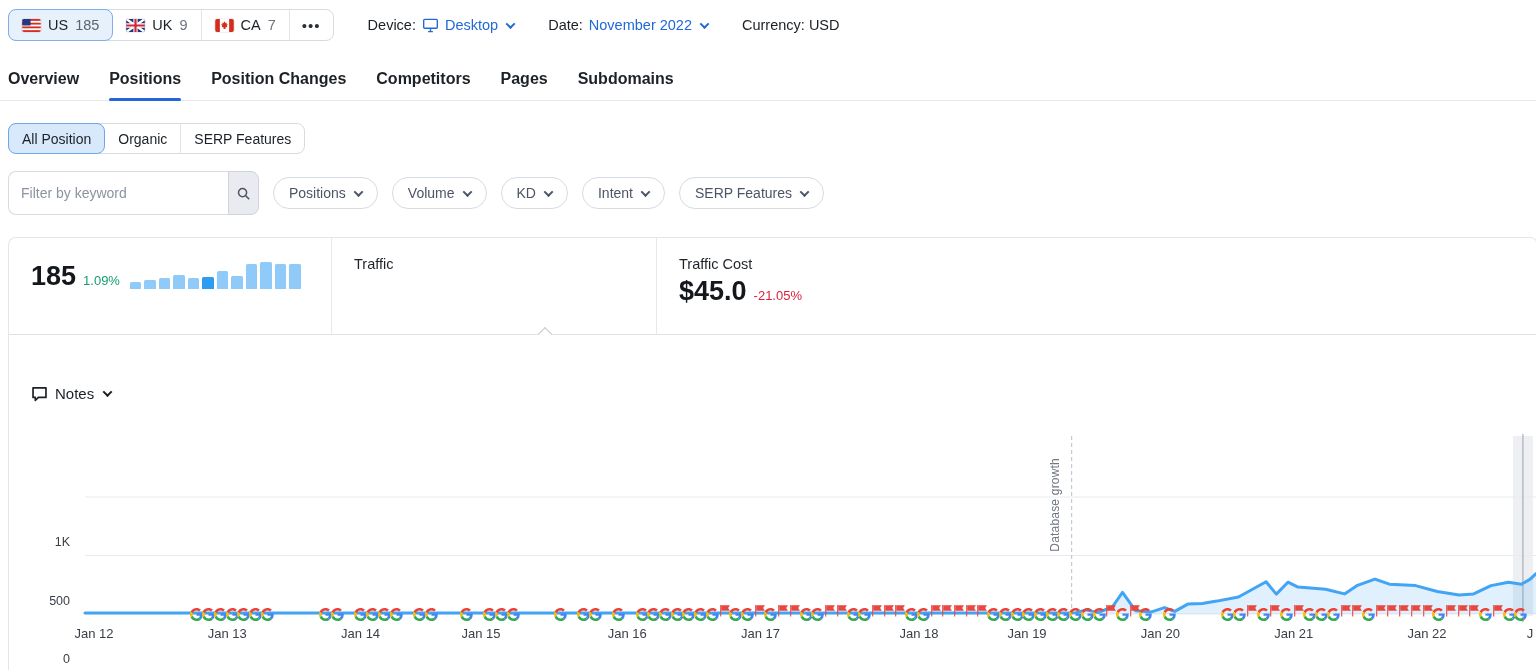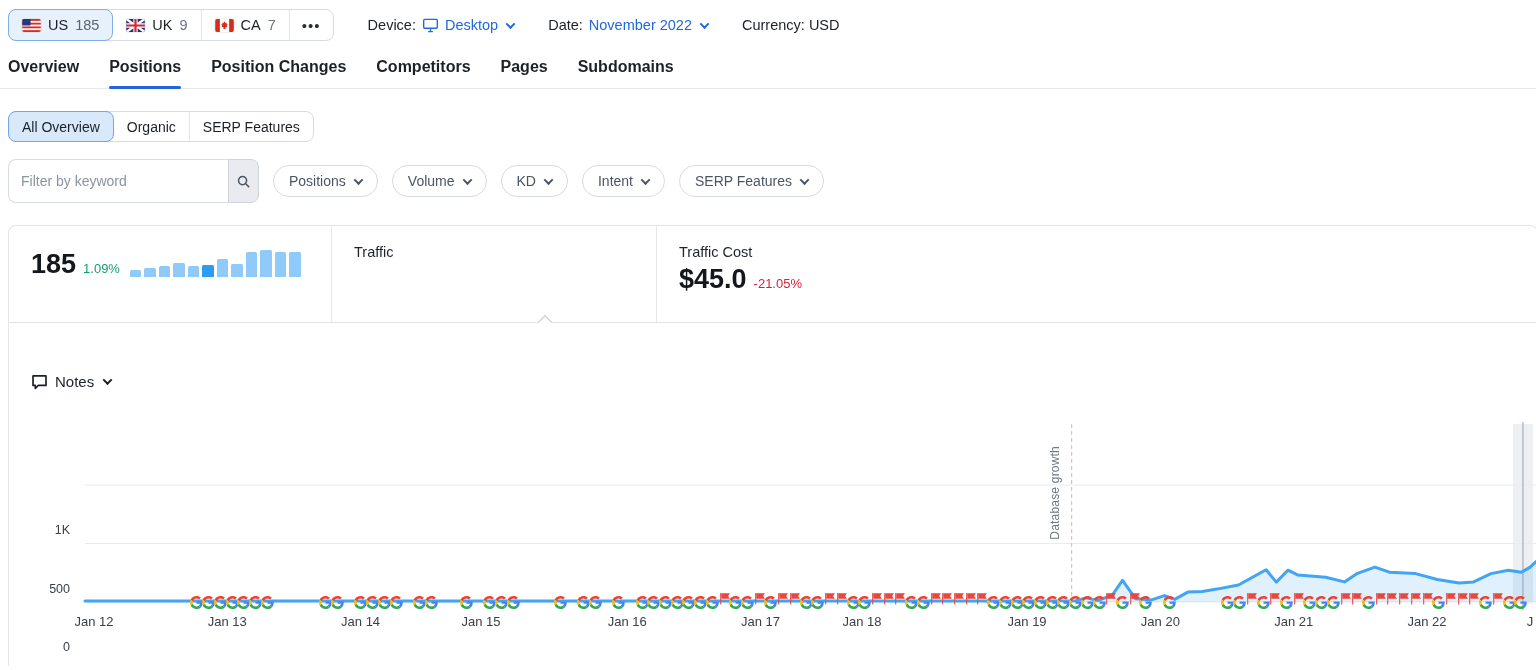--- a/index.html
+++ b/index.html
@@ -16,21 +16,21 @@
   .country-tab .count { color:#6c7480; }
   .country-tab.selected .count { color:#5a6472; }
   .flag-svg { width:19px; height:13px; border-radius:2px; box-shadow:0 0 0 0.5px rgba(0,0,0,.12); display:block; }
   .more-tab { display:flex; align-items:center; padding:0 12px; font-size:15px; letter-spacing:1px; color:#2b3038; cursor:pointer; }
   .tb-item { display:flex; align-items:center; gap:6px; font-size:14.5px; margin-left:34px; }
   .tb-link { color:#2168d8; display:flex; align-items:center; gap:6px; cursor:pointer; }
   .chev { width:7px; height:7px; border-right:2px solid currentColor; border-bottom:2px solid currentColor;
     transform:rotate(45deg) translate(-1px,-1px); display:inline-block; margin-left:3px; }
 
   
-  .nav-tabs { display:flex; gap:30px; padding:0 0 0 8px; margin-top:10px; border-bottom:1px solid #e6e8ec; }
+  .nav-tabs { display:flex; gap:30px; padding:0 0 0 8px; margin-top:22px; border-bottom:1px solid #e6e8ec; }
   .nav-tab { font-size:16px; font-weight:700; color:#1c2127; padding:6px 0 12px; cursor:pointer; position:relative; }
   .nav-tab.active::after { content:""; position:absolute; left:0; right:0; bottom:-1px; height:3px; background:#2565d8; border-radius:2px; }
 
   
   .chips-row { padding:22px 0 0 8px; }
   .chip-group { display:inline-flex; border:1px solid #d7dbe2; border-radius:8px; height:31px; background:#fff; }
   .chip { display:flex; align-items:center; padding:0 13px; font-size:14px; color:#1c2127;
     border-right:1px solid #e2e5ea; cursor:pointer; white-space:nowrap; }
   .chip:last-child { border-right:none; }
   .chip.selected { background:#d8e9fb; border:1px solid #6fa7e8; border-radius:8px; margin:-1px 0 -1px -1px; }
@@ -159,21 +159,21 @@
     <div class="nav-tab">Overview</div>
     <div class="nav-tab active">Positions</div>
     <div class="nav-tab">Position Changes</div>
     <div class="nav-tab">Competitors</div>
     <div class="nav-tab">Pages</div>
     <div class="nav-tab">Subdomains</div>
   </div>
 
 <div class="chips-row">
   <div class="chip-group" id="chip-group">
-      <div class="chip selected">All Overview</div>
+      <div class="chip selected">All Position</div>
       <div class="chip">Organic</div>
       <div class="chip">SERP Features</div>
     </div>
 </div>
 
 <div class="filter-row">
   <div class="kw-search">
     <input class="kw-input" value="" placeholder="Filter by keyword" style="">
     <div class="kw-btn">
       <svg width="15" height="15" viewBox="0 0 24 24">
@@ -272,21 +272,21 @@
       </svg>
       <div class="ylab" style="left: 10px; top: 184px;">0</div>
       <div class="ylab" style="left: 10px; top: 125.5px;">500</div>
       <div class="ylab" style="left: 10px; top: 67px;">1K</div>
       <div class="xlab" style="left: 94px;">Jan 12</div>
       <div class="xlab" style="left: 227.3px;">Jan 13</div>
       <div class="xlab" style="left: 360.6px;">Jan 14</div>
       <div class="xlab" style="left: 481px;">Jan 15</div>
       <div class="xlab" style="left: 627.2px;">Jan 16</div>
       <div class="xlab" style="left: 760.5px;">Jan 17</div>
-      <div class="xlab" style="left: 862px;">Jan 18</div>
+      <div class="xlab" style="left: 919px;">Jan 18</div>
       <div class="xlab" style="left: 1027.1px;">Jan 19</div>
       <div class="xlab" style="left: 1160.4px;">Jan 20</div>
       <div class="xlab" style="left: 1293.7px;">Jan 21</div>
       <div class="xlab" style="left: 1427px;">Jan 22</div>
       <div class="xlab" style="left: 1530px;">J</div>
       <div class="db-label" style="left: 1047.68px; top: 28px;">Database growth</div>
       <div class="marker" style="left: 190.439px; top: 177.5px;">
         <svg width="13" height="13" viewBox="0 0 48 48">
           <path fill="#EA4335" d="M24 9.5c3.54 0 6.71 1.22 9.21 3.6l6.85-6.85C35.9 2.38 30.47 0 24 0 14.62 0 6.51 5.38 2.56 13.22l7.98 6.19C12.43 13.72 17.74 9.5 24 9.5z"></path>
           <path fill="#4285F4" d="M46.98 24.55c0-1.57-.15-3.09-.38-4.55H24v9.02h12.94c-.58 2.96-2.26 5.48-4.78 7.18l7.73 6c4.51-4.18 7.09-10.36 7.09-17.65z"></path>

